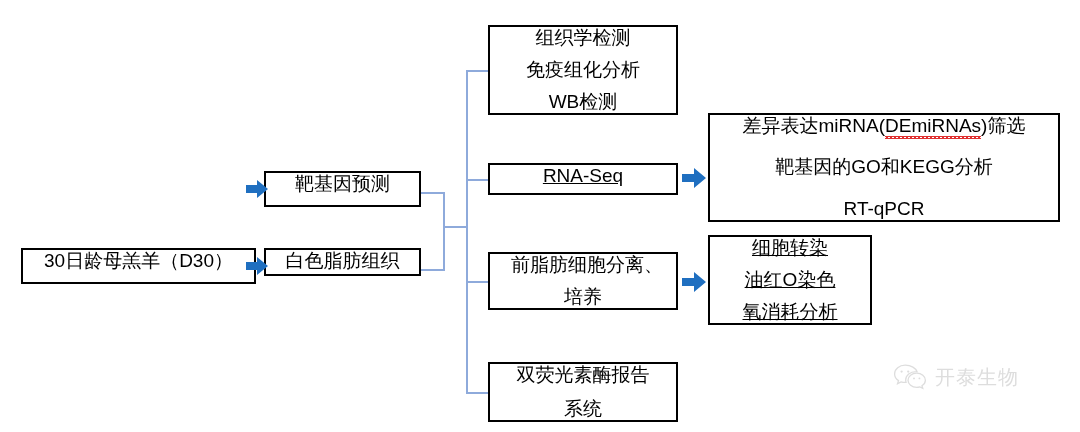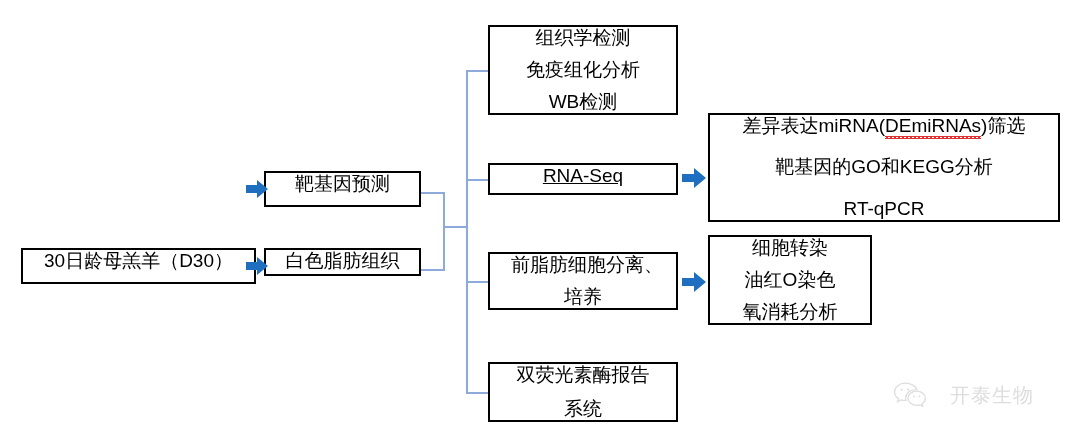--- a/index.html
+++ b/index.html
@@ -42,21 +42,21 @@
   .box.b-d30     { left:8px;   top:248px; width:235px; height:36px; font-size:19px;margin-left:13px; }
   .box.b-bat     { left:264px; top:171px; width:157px; height:36px; font-size:19px; }
   .box.b-wat     { left:264px; top:248px; width:157px; height:28px; font-size:19px; }
 
   .box.b-histo   { left:488px; top:25px;  width:190px; height:90px; font-size:19px; }
   .box.b-rnaseq  { left:488px; top:163px; width:190px; height:32px; font-size:19px;text-decoration:underline; }
   .box.b-preadi  { left:488px; top:252px; width:190px; height:58px; font-size:19px; }
   .box.b-luc     { left:488px; top:362px; width:190px; height:60px; font-size:19px; }
 
   .box.b-mirna   { left:708px; top:113px; width:352px; height:109px; font-size:19px; }
-  .box.b-cell    { left:708px; top:235px; width:164px; height:90px; font-size:19px; }
+  .box.b-cell    { left:708px; top:235px; width:164px; height:90px; font-size:19px;text-decoration:underline; }
 
   .box.b-preadi .ln:first-child { text-align:left; align-self:flex-start; padding-left:21px; }
 
   
   .squiggle {
     position: relative;
     display: inline-block;
   }
   .squiggle::after {
     content: "";
@@ -83,24 +83,24 @@
 
   
   .conn { position:absolute; background:#8EAADB; z-index:1; }
   .conn.h { height:2px; }
   .conn.v { width:2px; }
 
   
   .watermark {
     position: absolute;
     left: 893px;
-    top: 381px;
+    top: 363px;
     display: flex;
     align-items: center;
-    gap: 23px;
+    gap: 8px;
     z-index: 3;
     opacity: 0.62;
   }
   .watermark .wm-text {
     font-size: 20px;
     color: #c9c9c9;
     letter-spacing: 1px;
     white-space: nowrap;
   }
   .watermark .wm-logo svg { display:block; }

